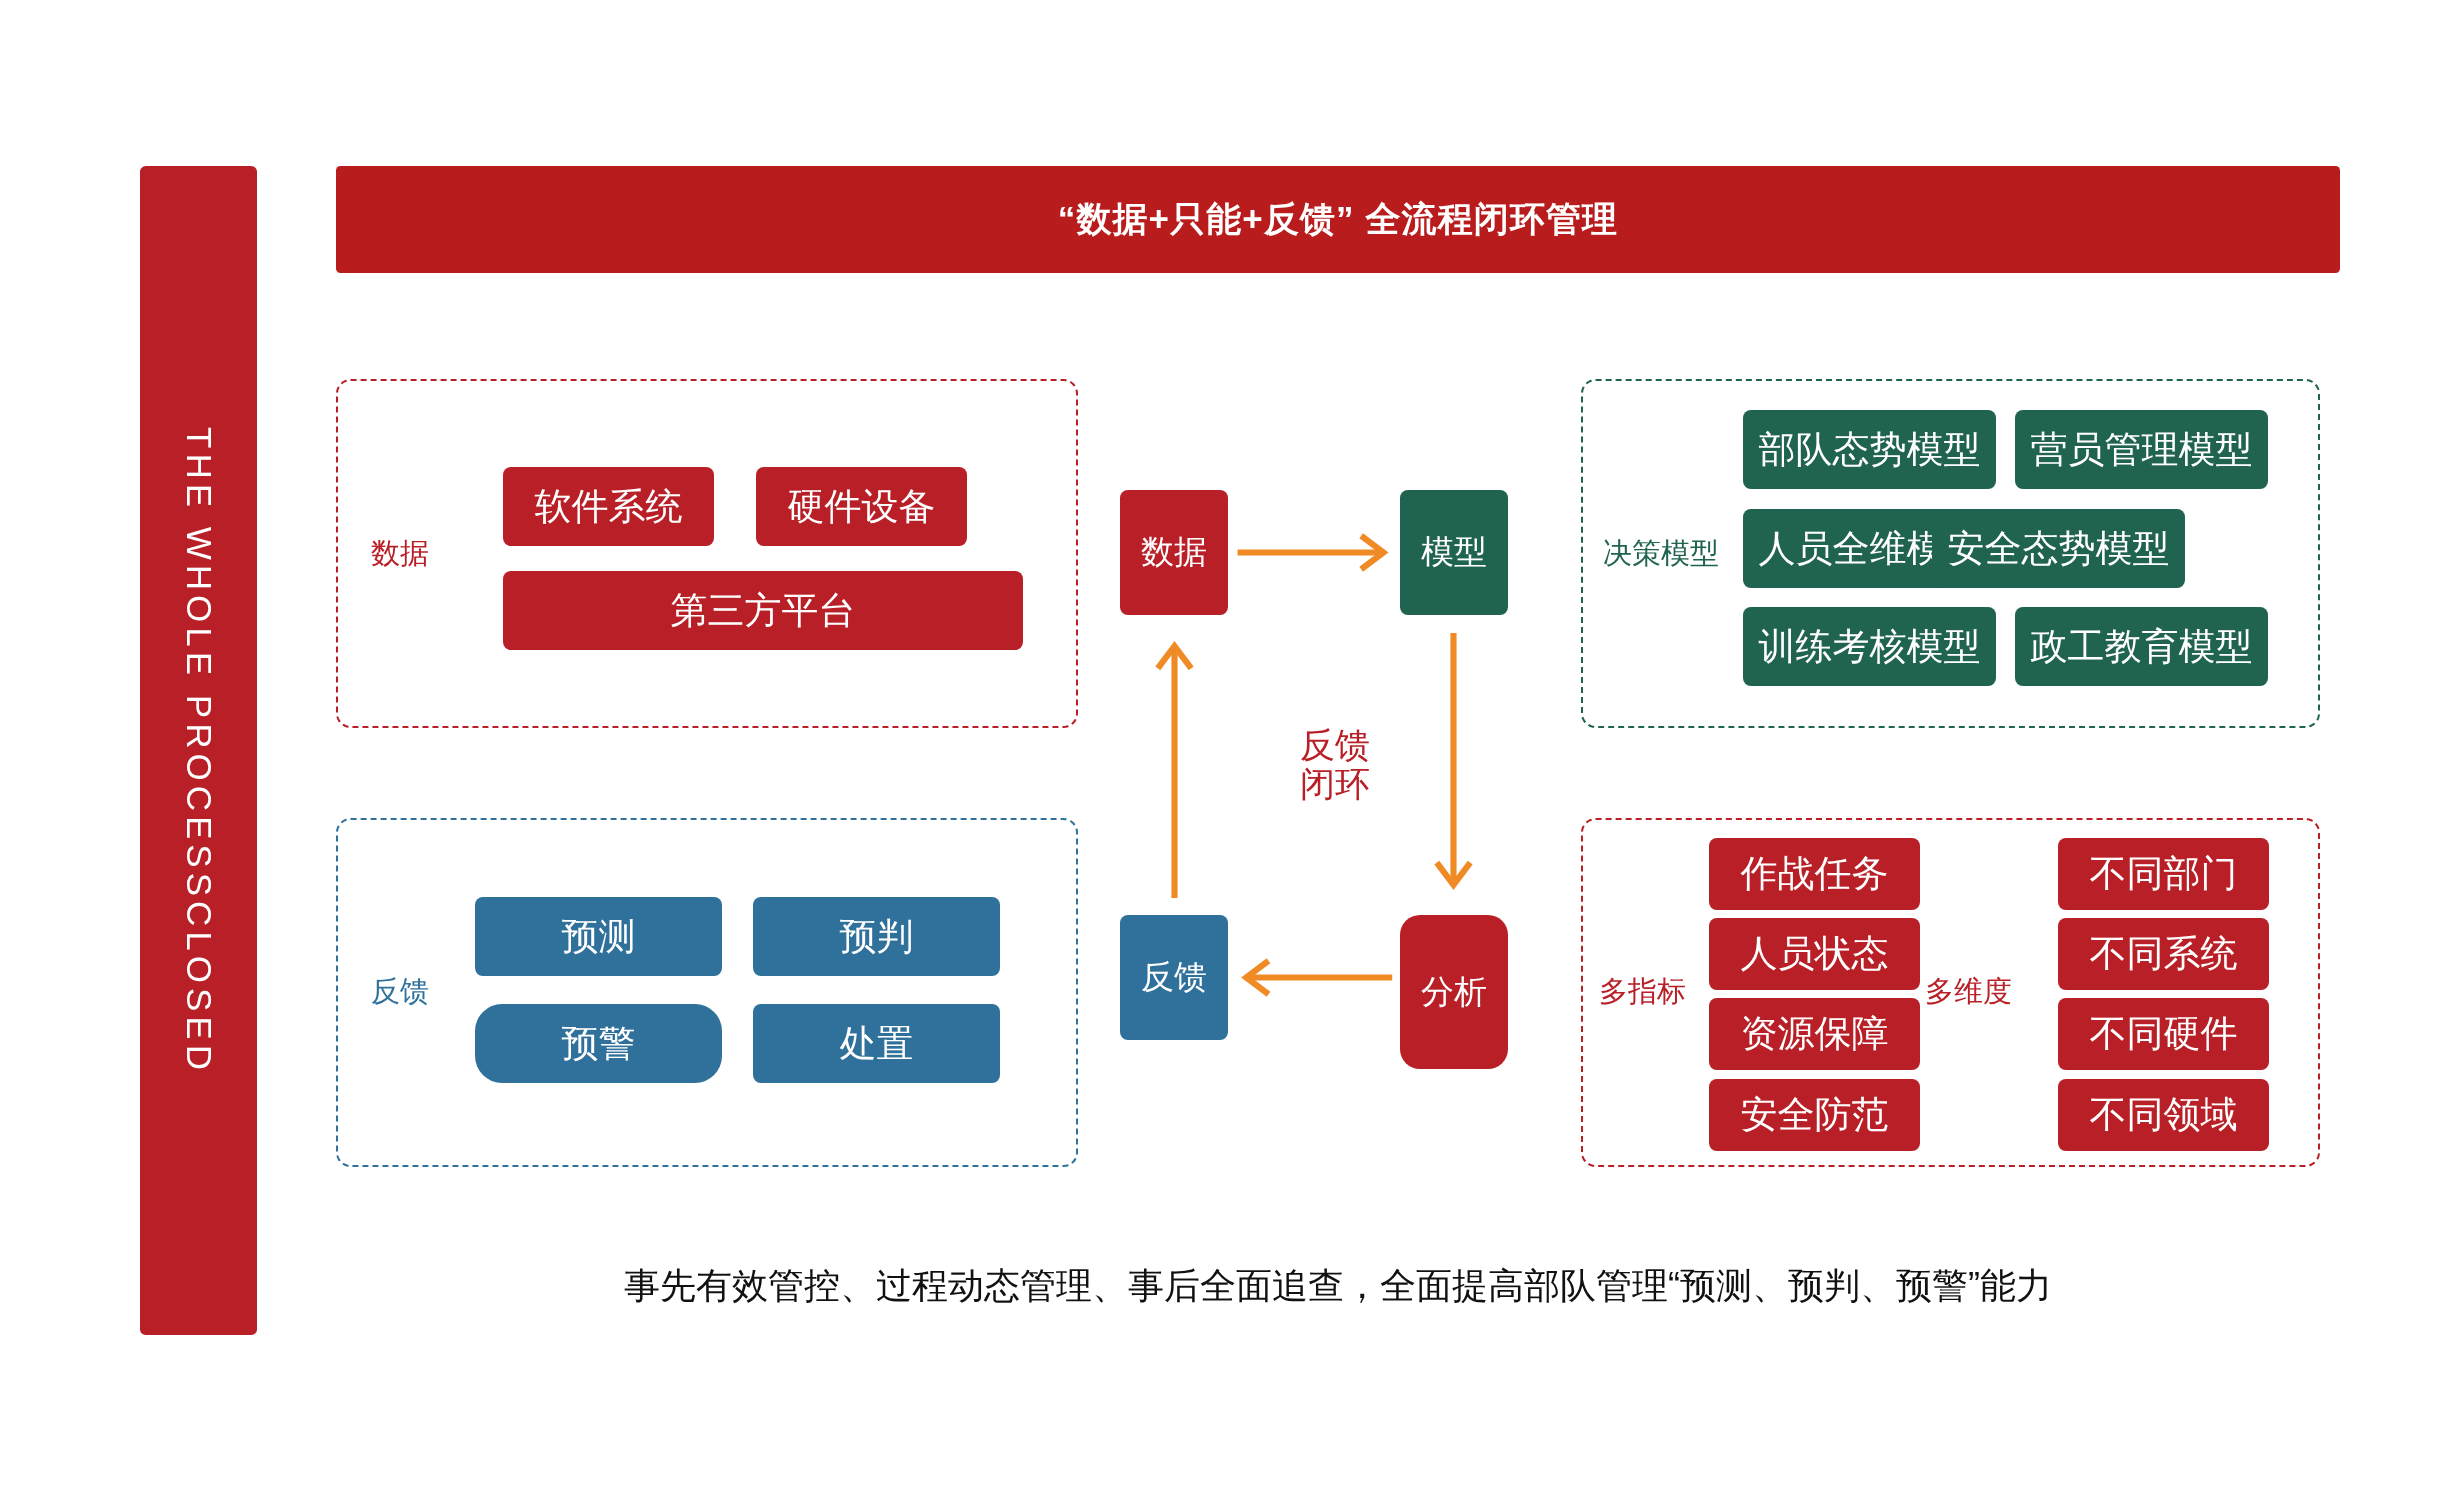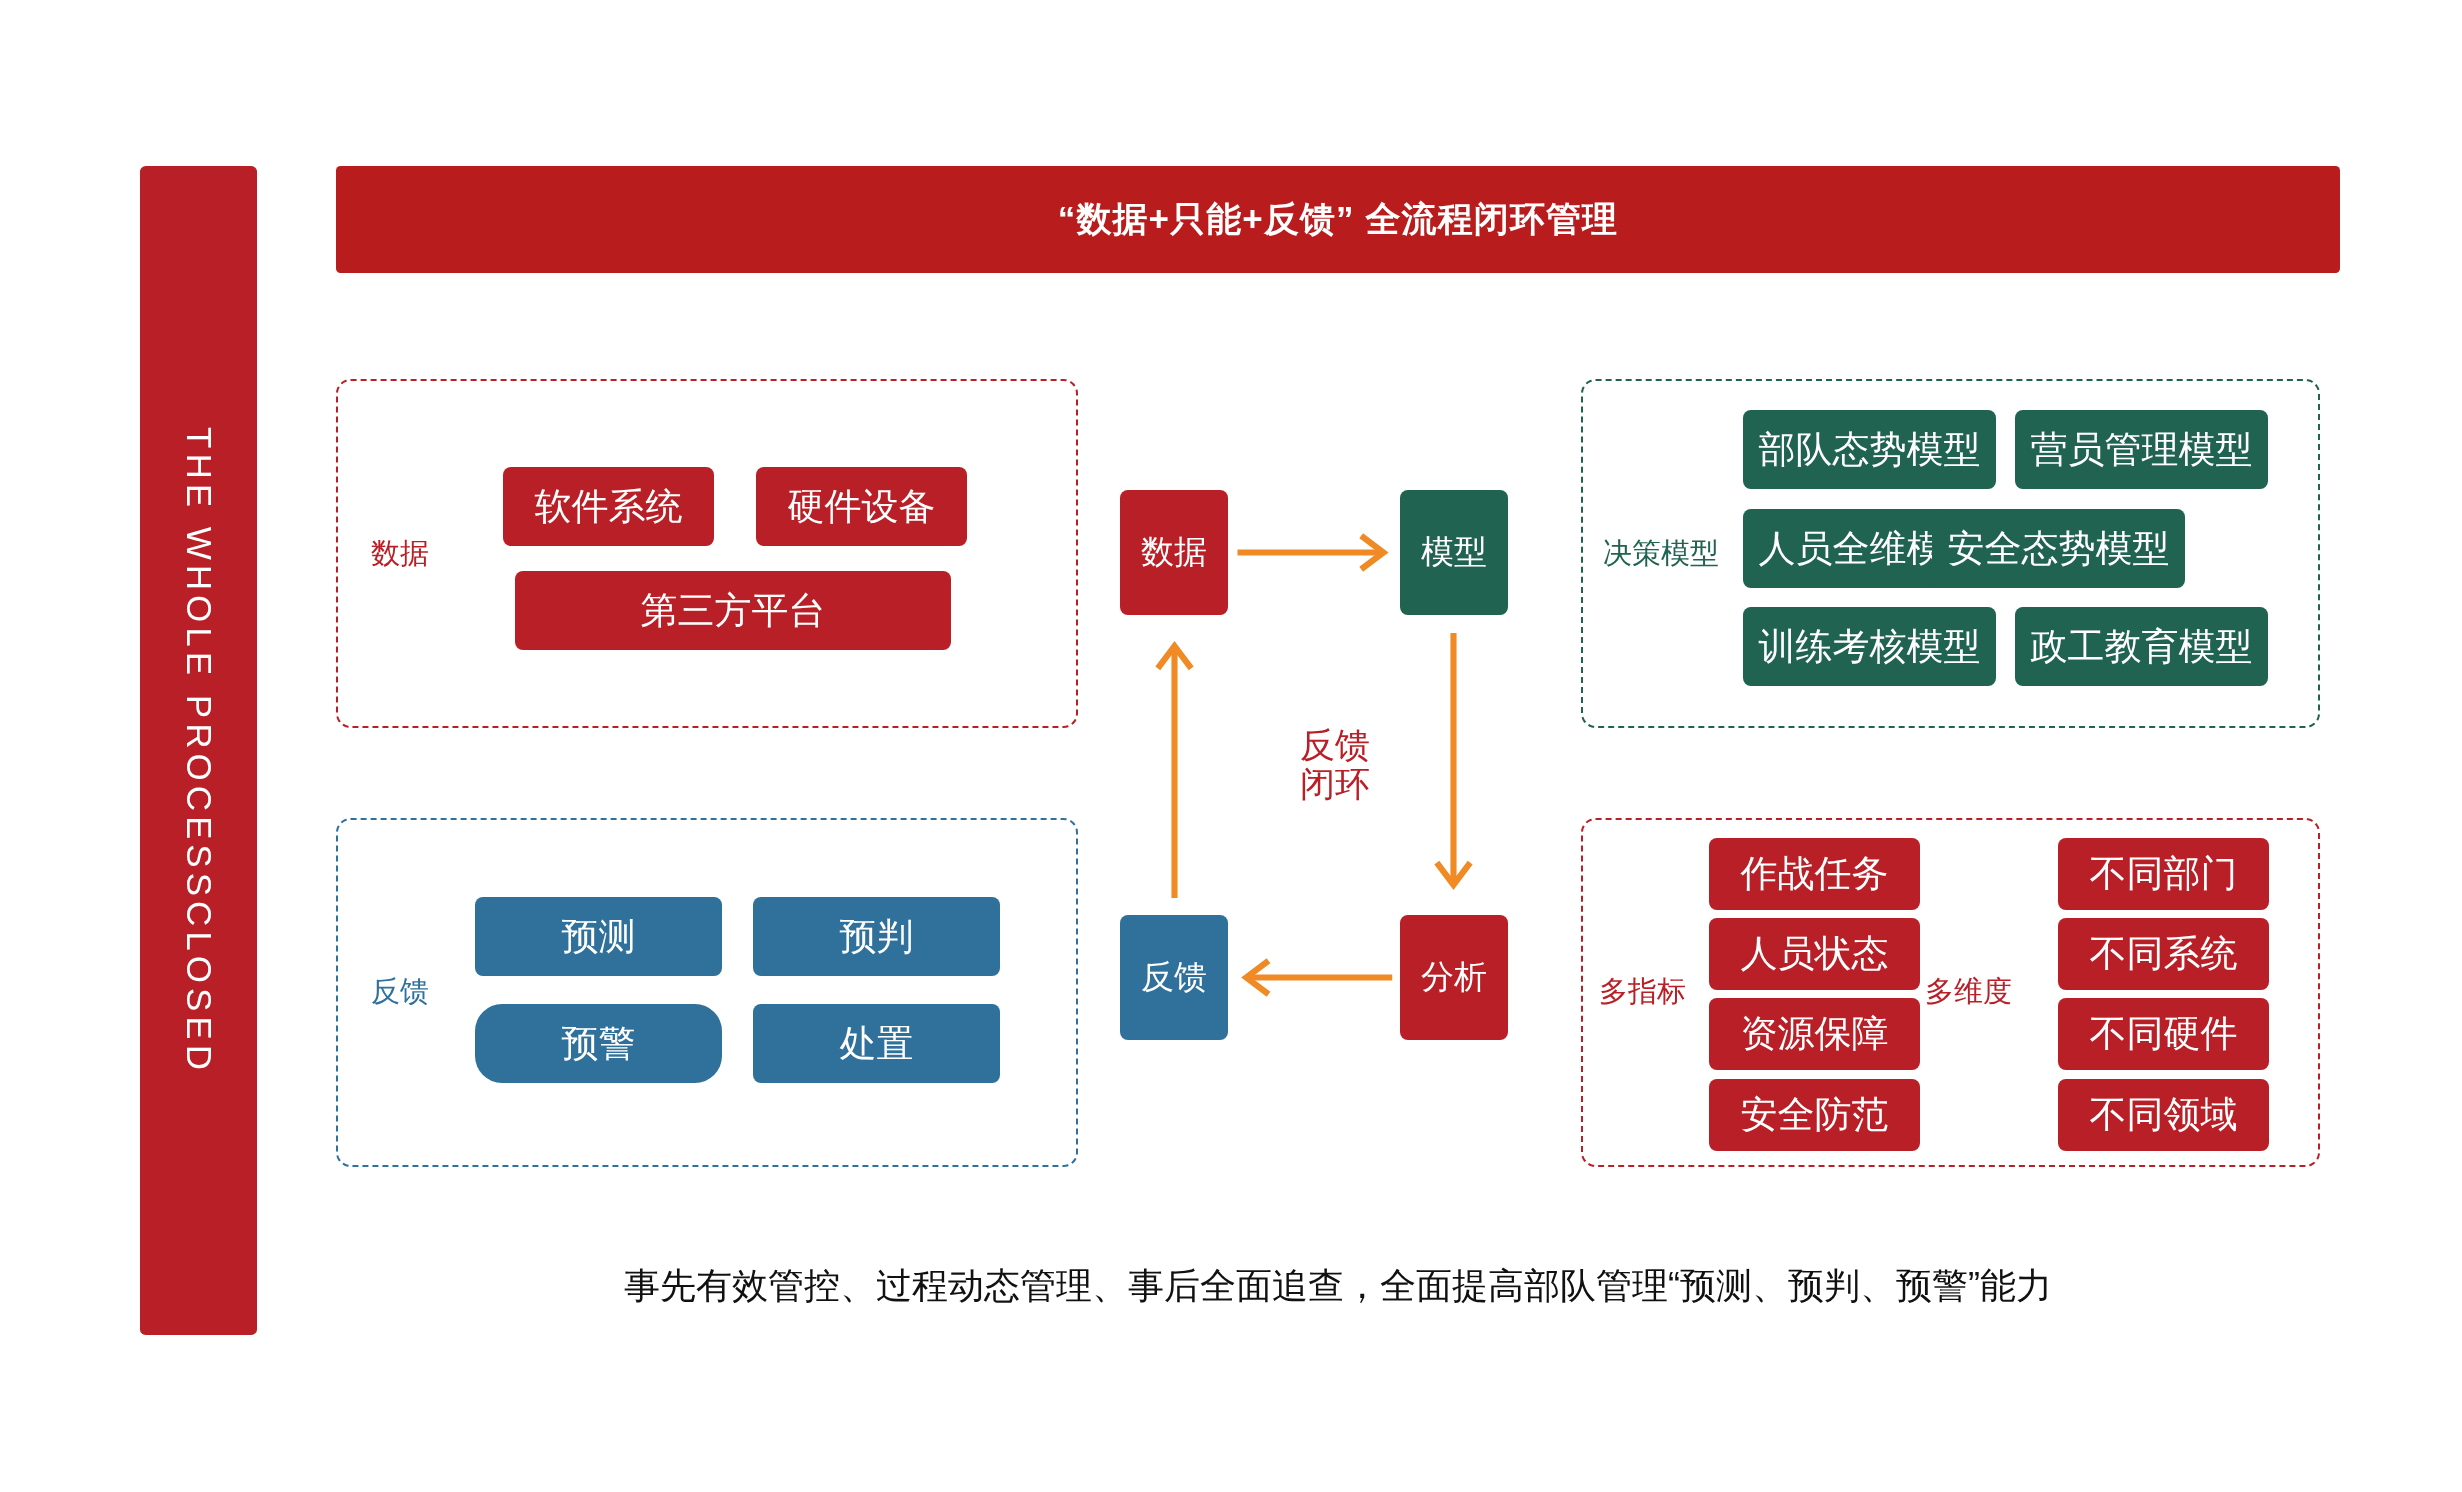--- a/index.html
+++ b/index.html
@@ -151,21 +151,21 @@
 
 <div id="title-banner">
   <div id="title-text">“数据+只能+反馈” 全流程闭环管理</div>
 </div>
 
 <div class="panel panel-red" style="left:336px; top:379px; width:742px; height:349px;">
 </div>
 <div class="panel-label lbl-red" style="left:371px; top:537px;">数据</div>
 <div class="chip chip-red" style="left:503px; top:467px; width:211px; height:79px;">软件系统</div>
 <div class="chip chip-red" style="left:756px; top:467px; width:211px; height:79px;">硬件设备</div>
-<div class="chip chip-red" style="left:503px; top:571px; width:436px; height:79px;margin-left:12px;">第三方平台</div>
+<div class="chip chip-red" style="left:503px; top:571px; width:520px; height:79px;">第三方平台</div>
 
 <div class="panel panel-blue" style="left:336px; top:818px; width:742px; height:349px;">
 </div>
 <div class="panel-label lbl-blue" style="left:371px; top:975px;">反馈</div>
 <div class="chip chip-blue" style="left:475px; top:897px; width:247px; height:79px;">预测</div>
 <div class="chip chip-blue" style="left:753px; top:897px; width:247px; height:79px;">预判</div>
 <div class="chip chip-blue" style="left:475px; top:1004px; width:247px; height:79px;border-radius:27px;">预警</div>
 <div class="chip chip-blue" style="left:753px; top:1004px; width:247px; height:79px;">处置</div>
 
 <div class="panel panel-green" style="left:1581px; top:379px; width:739px; height:349px;">
@@ -188,21 +188,21 @@
 <div class="chip chip-red" style="left:1709px; top:998px; width:211px; height:72px;">资源保障</div>
 <div class="chip chip-red" style="left:1709px; top:1079px; width:211px; height:72px;">安全防范</div>
 
 <div class="chip chip-red" style="left:2058px; top:838px; width:211px; height:72px;">不同部门</div>
 <div class="chip chip-red" style="left:2058px; top:918px; width:211px; height:72px;">不同系统</div>
 <div class="chip chip-red" style="left:2058px; top:998px; width:211px; height:72px;">不同硬件</div>
 <div class="chip chip-red" style="left:2058px; top:1079px; width:211px; height:72px;">不同领域</div>
 
 <div class="node node-red" style="left:1120px; top:490px; width:108px; height:125px;">数据</div>
 <div class="node node-green" style="left:1400px; top:490px; width:108px; height:125px;">模型</div>
-<div class="node node-red" style="left:1400px; top:915px; width:108px; height:125px;">分析</div>
+<div class="node node-red" style="left:1400px; top:915px; width:108px; height:154px;border-radius:20px;">分析</div>
 <div class="node node-blue" style="left:1120px; top:915px; width:108px; height:125px;">反馈</div>
 
 <div id="cycle-center-label">
   <span>反馈</span>
   <span>闭环</span>
 </div>
 
 <svg class="arrow-svg" style="left:1237px; top:533px;" width="157" height="39" viewBox="0 0 280 70">
   <g stroke="#F08A24" stroke-width="11" fill="none" stroke-linecap="butt">
     <line x1="0" y1="35" x2="262" y2="35"></line>

